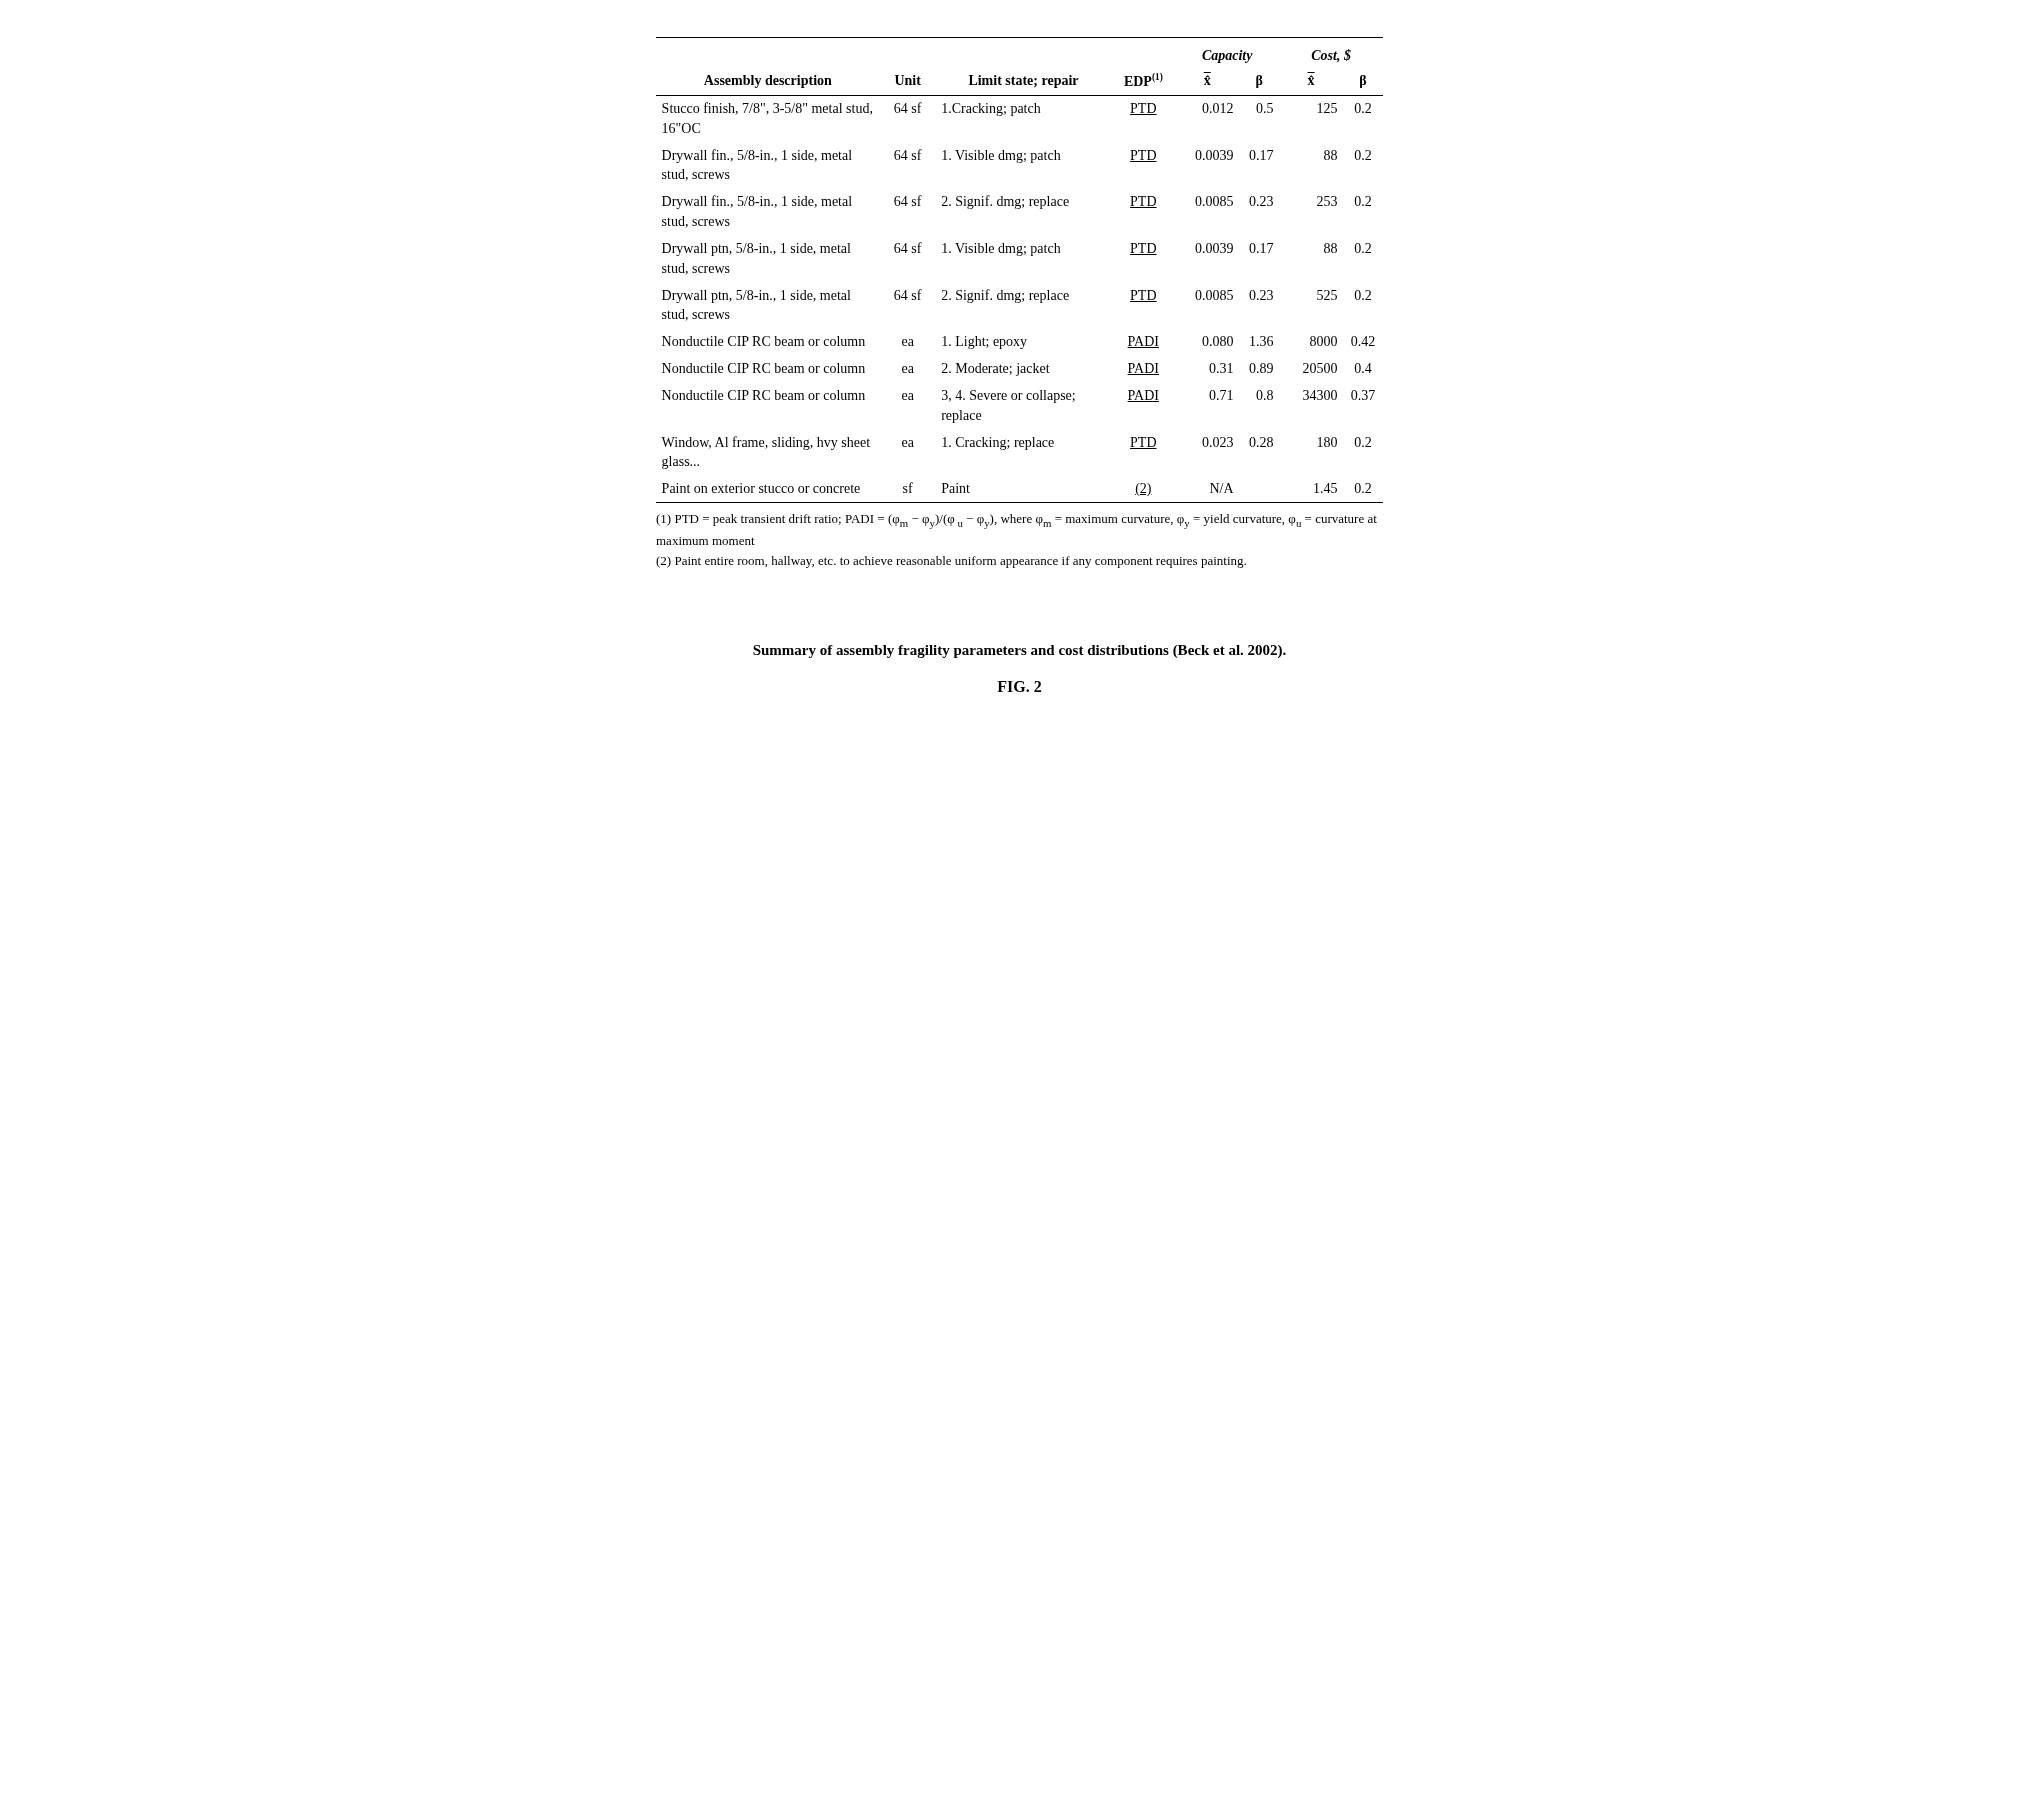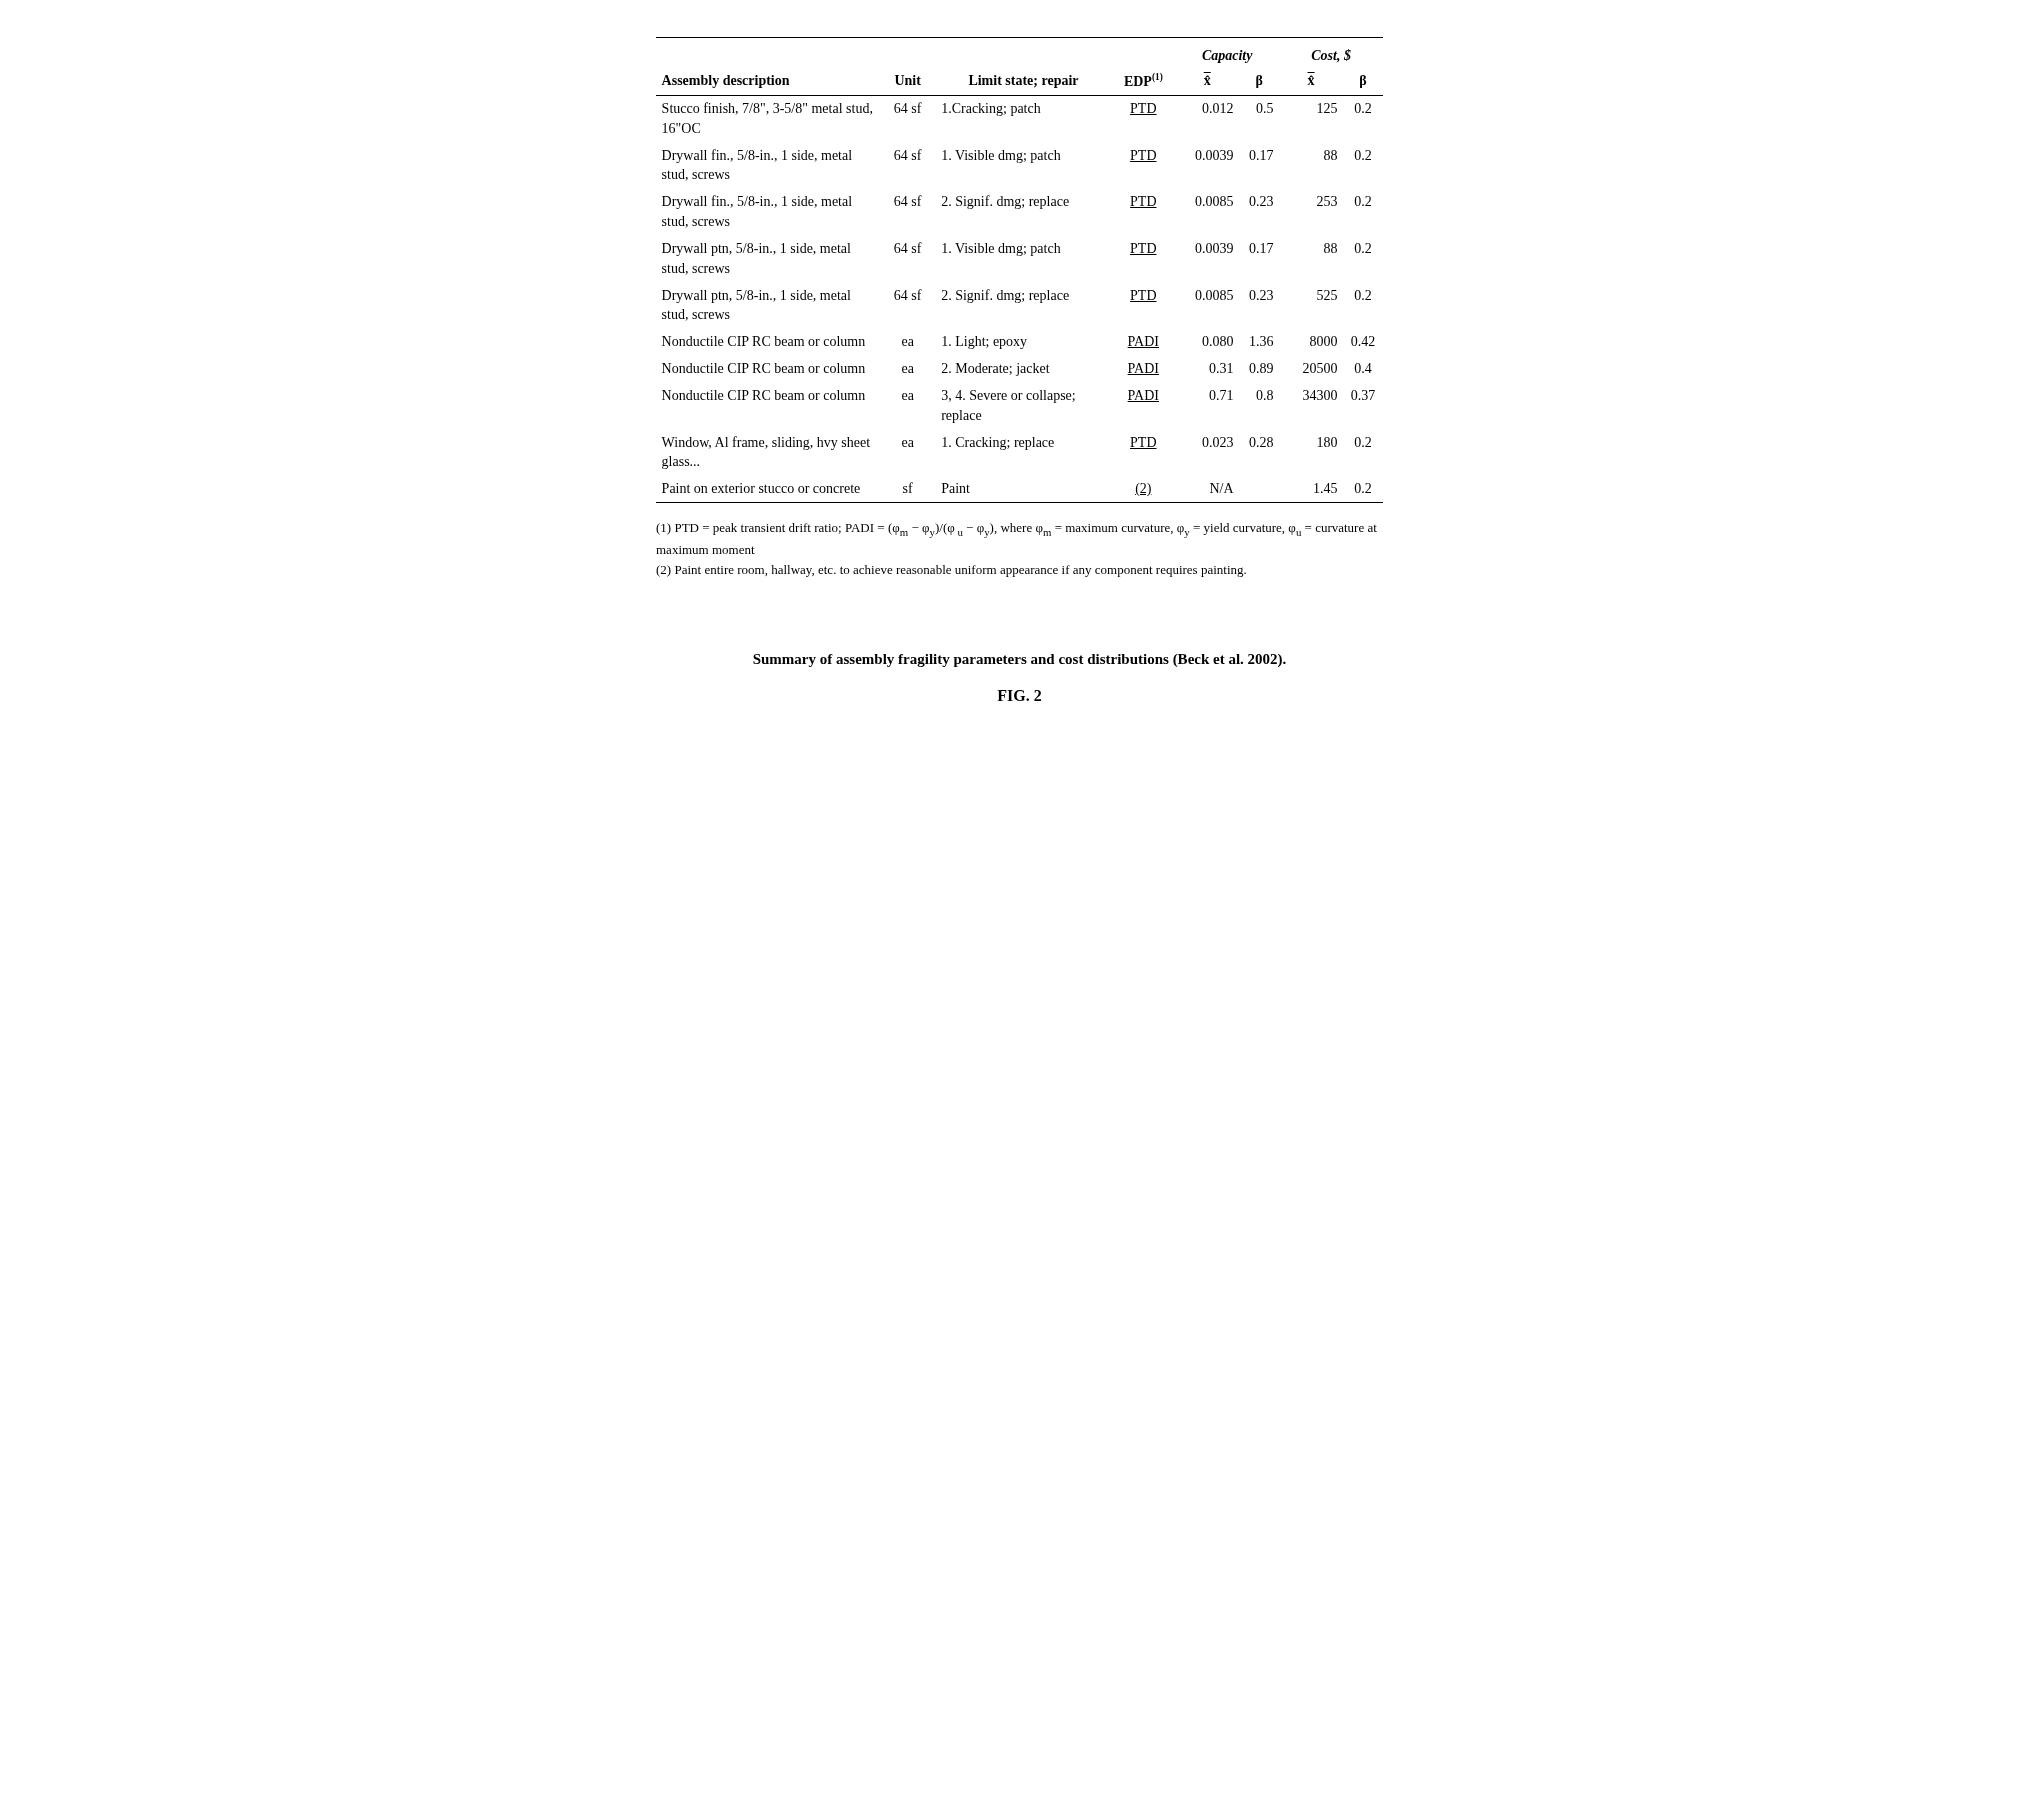--- a/index.html
+++ b/index.html
@@ -42,21 +42,21 @@
       font-style: italic;
       font-weight: bold;
       border-bottom: none;
     }
     .header-row-2 td {
       text-align: center;
       font-weight: bold;
       padding-bottom: 3.7px;
     }
     .header-row-2 .col-assembly {
-      text-align: left;
+      text-align: center;
     }
     .col-assembly { width: 28%; }
     .col-unit { width: 7%; text-align: center; }
     .col-limit { width: 22%; }
     .col-edp { width: 8%; text-align: center; }
     .col-cap-x { width: 8%; text-align: center; }
     .col-cap-b { width: 5%; text-align: center; }
     .col-cost-x { width: 8%; text-align: right; }
     .col-cost-b { width: 5%; text-align: center; }
 
@@ -67,21 +67,21 @@
     .main-table tbody td.col-cost-x { text-align: right; }
     .main-table tbody td.col-cost-b { text-align: center; }
 
     .span-header {
       text-align: center;
       border-bottom: 0.9px solid #000;
     }
     .footnotes {
       font-size: 13px;
       line-height: 1.5;
-      margin-top: 15px;
+      margin-top: 6px;
       margin-bottom: 37px;
     }
     .caption {
       text-align: center;
       font-weight: bold;
       font-size: 15px;
       margin-top: 72px;
       margin-bottom: 18.6px;
     }
     .fig-label {

